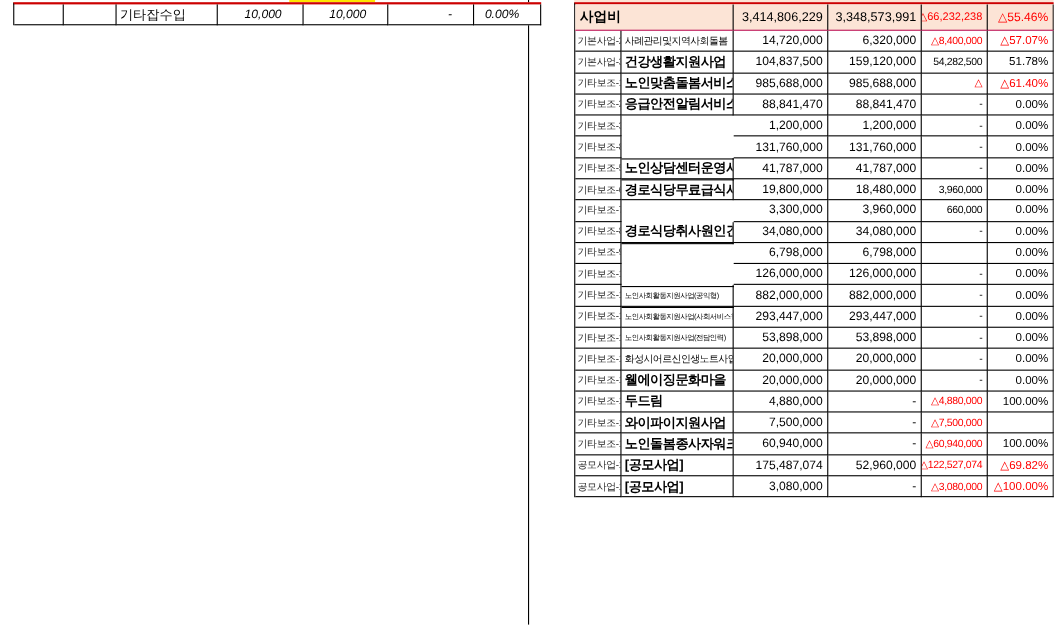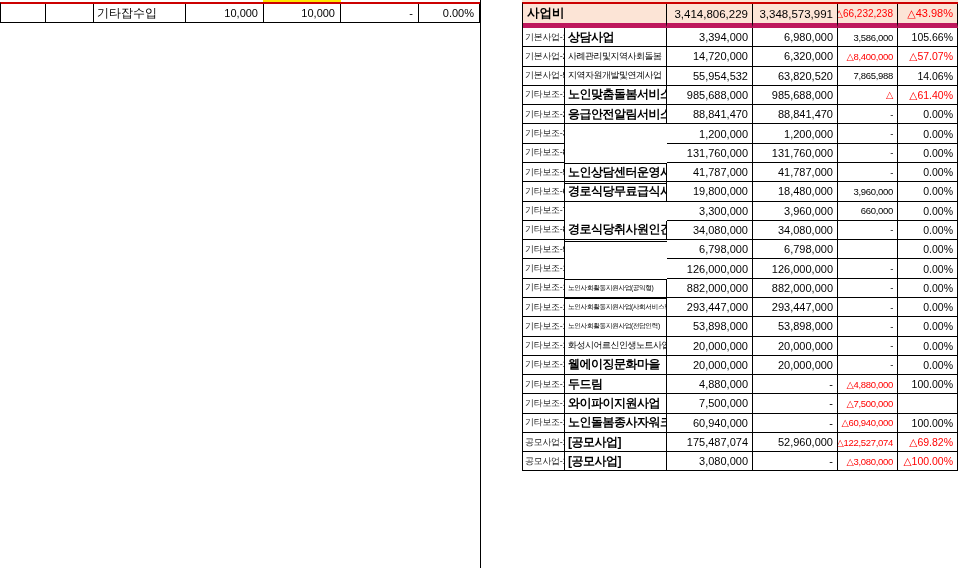--- a/index.html
+++ b/index.html
@@ -8,45 +8,45 @@
     background:#ffffff;
     font-family:"Liberation Sans","DejaVu Sans",sans-serif;
     color:#000;
   }
   
   .sliver{position:absolute;top:0;height:2px;}
   
   .vline{position:absolute;top:0;left:480px;width:1px;height:568px;background:#000;}
   
   .left-row{
-    position:absolute;left:0;top:2px;height:21px;width:480px;
+    position:absolute;left:12px;top:2px;height:21px;width:480px;
     display:flex;box-sizing:border-box;
     border-top:2px solid var(--accent,#CC0000);
     border-left:1px solid #000;
     background:#fff;
   }
   .l-cell{
     box-sizing:border-box;height:100%;
     border-right:1px solid #000;border-bottom:1px solid #000;
     display:flex;align-items:center;overflow:hidden;
     font-size:11px;
   }
   .l-cell.text{font-size:12px;padding-left:3px;}
-  .l-cell.num{justify-content:flex-end;padding-right:5px;}
+  .l-cell.num{justify-content:flex-end;padding-right:19px;font-style:italic;}
   
   .exp-table{
     position:absolute;left:522px;top:2px;width:436px;
     box-sizing:border-box;
     border-top:2px solid var(--accent,#CC0000);
     border-left:1px solid #000;
     background:#fff;
   }
   .t-header{display:flex;height:24px;background:var(--hdr,#FCE4D6);}
   .hc{
-    box-sizing:border-box;border-right:1px solid #000;border-bottom:5px solid #be185d;
+    box-sizing:border-box;border-right:1px solid #000;border-bottom:1px solid #be185d;
     display:flex;align-items:center;overflow:hidden;
   }
   .hc.title{width:144px;font-size:12.5px;font-weight:700;padding-left:4px;}
   .hc.num{justify-content:flex-end;padding-right:4px;font-size:11.5px;}
   .hc.w1{width:86px}.hc.w2{width:85px}.hc.w3{width:60px;font-size:10px}.hc.w4{width:60px;font-size:11px}
   .t-row{display:flex;height:19.285px;}
   .cell{
     box-sizing:border-box;border-right:1px solid #000;border-bottom:1px solid #000;
     display:flex;align-items:center;overflow:hidden;white-space:nowrap;
   }
@@ -78,51 +78,43 @@
   <div class="l-cell num" style="width:78px">-</div>
   <div class="l-cell num" style="width:61px">0.00%</div>
 </div>
 
 <div class="exp-table">
   <div class="t-header">
     <div class="hc title">사업비</div>
     <div class="hc num w1">3,414,806,229</div>
     <div class="hc num w2">3,348,573,991</div>
     <div class="hc num w3 neg">△66,232,238</div>
-    <div class="hc num w4 neg">△43.98%</div>
+    <div class="hc num w4 neg">△55.46%</div>
   </div>
   <div id="table-body">
-  <div class="t-row">
-    <div class="cell c-label">기본사업-1</div>
-    <div class="cell c-name">상담사업</div>
-    <div class="cell num c-budget">3,394,000</div>
-    <div class="cell num c-final">6,980,000</div>
-    <div class="cell num c-diff">3,586,000</div>
-    <div class="cell num c-rate">105.66%</div>
-  </div>
 
   <div class="t-row">
     <div class="cell c-label">기본사업-2</div>
     <div class="cell c-name fit1">사례관리및지역사회돌봄</div>
     <div class="cell num c-budget">14,720,000</div>
     <div class="cell num c-final">6,320,000</div>
     <div class="cell num c-diff neg">△8,400,000</div>
     <div class="cell num c-rate neg">△57.07%</div>
   </div>
 
-
-
-  <div class="t-row">
-    <div class="cell c-label">기본사업-5</div>
-    <div class="cell c-name fit1">지역자원개발및연계사업</div>
-    <div class="cell num c-budget">55,954,532</div>
-    <div class="cell num c-final">63,820,520</div>
-    <div class="cell num c-diff">7,865,988</div>
-    <div class="cell num c-rate">14.06%</div>
-  </div>
+  <div class="t-row">
+    <div class="cell c-label">기본사업-3</div>
+    <div class="cell c-name">건강생활지원사업</div>
+    <div class="cell num c-budget">104,837,500</div>
+    <div class="cell num c-final">159,120,000</div>
+    <div class="cell num c-diff">54,282,500</div>
+    <div class="cell num c-rate">51.78%</div>
+  </div>
+
+
 
 
 
 
   <div class="t-row">
     <div class="cell c-label">기타보조-1</div>
     <div class="cell c-name">노인맞춤돌봄서비스</div>
     <div class="cell num c-budget">985,688,000</div>
     <div class="cell num c-final">985,688,000</div>
     <div class="cell num c-diff neg">△</div>

